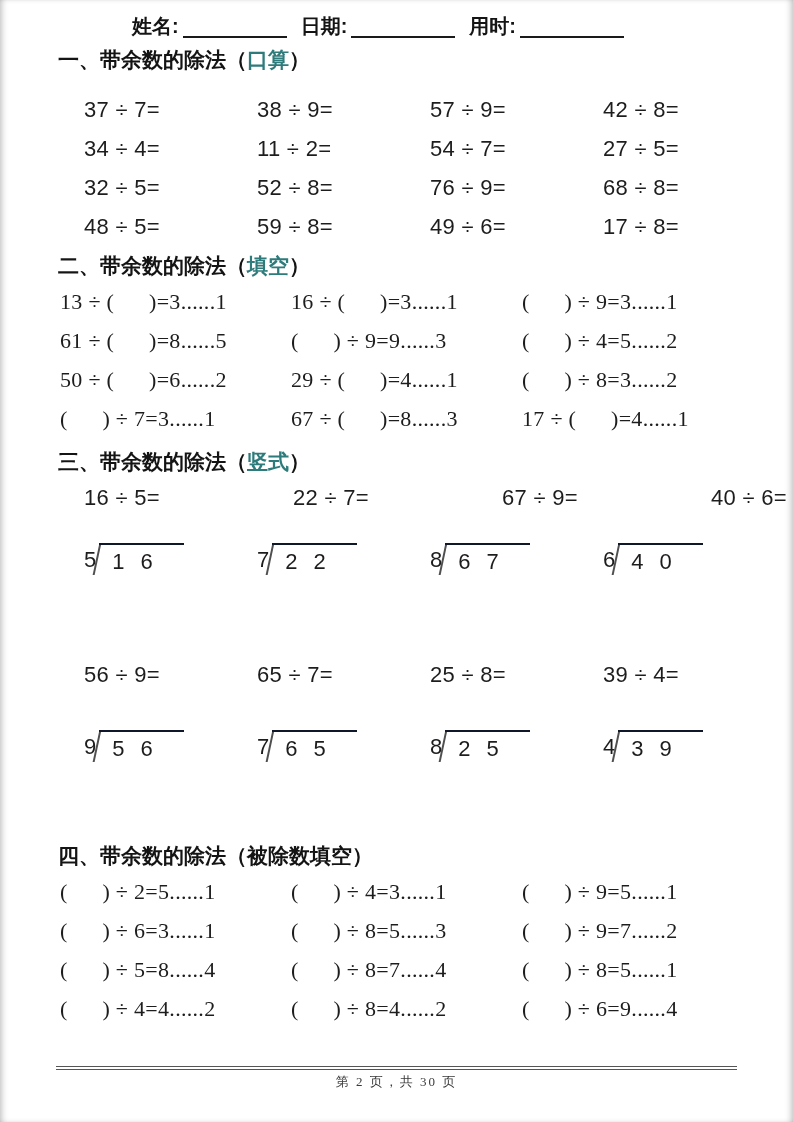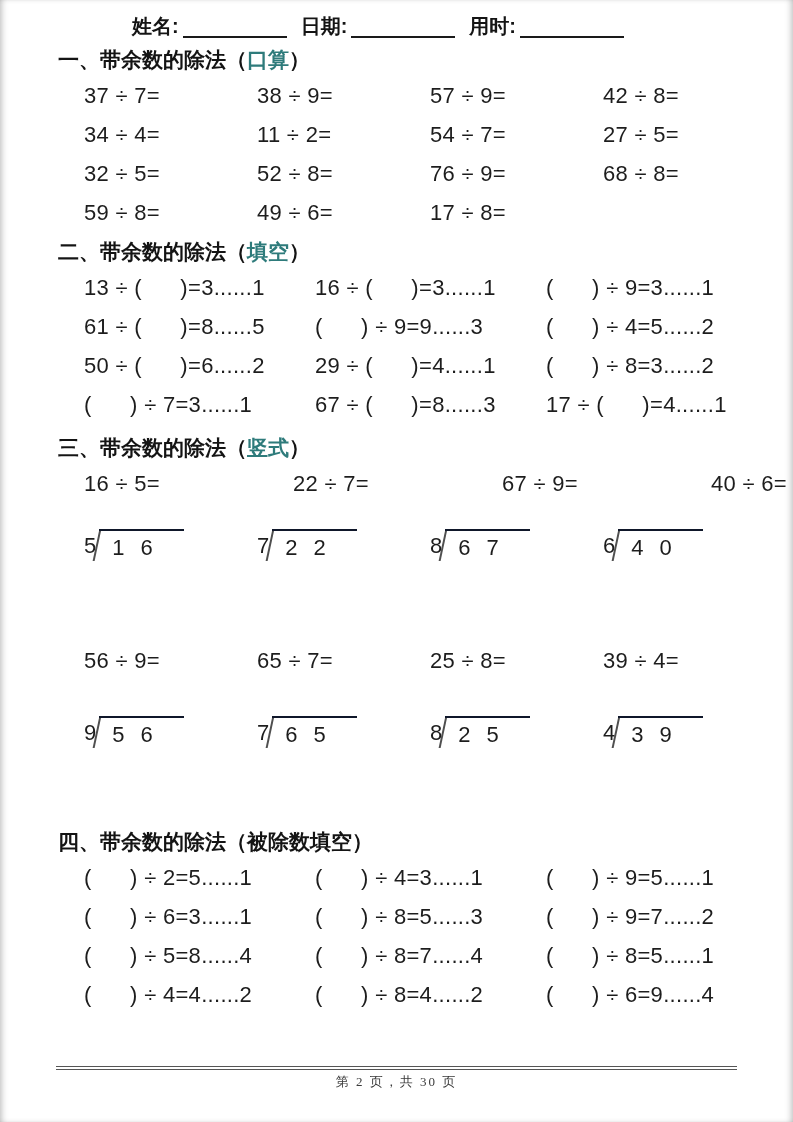--- a/index.html
+++ b/index.html
@@ -22,25 +22,25 @@
   .meta-label { margin-right:4px; }
   .blank-line {
     display:inline-block; width:104px; height:20px;
     border-bottom:2px solid #1a1a1a; margin-right:14px;
   }
   .sec-heading {
     margin:8px 0 0 58px; font-size:21px; font-weight:700; color:#141414; line-height:28px;
   }
   .teal { color:#2e7b7b; }
   .grid4 { display:grid; grid-template-columns:repeat(4,173px); margin-left:84px; }
-  .grid3 { display:grid; grid-template-columns:repeat(3,231px); margin-left:84px; }
+  .grid3 { display:grid; grid-template-columns:repeat(3,231px); margin-left:60px;font-family:Liberation Serif, serif; }
   .cell  { height:39px; display:flex; align-items:center; }
   .eq    { font-size:22px; color:#1d1d1d; white-space:pre; letter-spacing:0.3px; }
   .fill  { font-size:22px; color:#1d1d1d; white-space:pre; letter-spacing:0.3px; }
-  #s1-grid { margin-top:2px; }
+  #s1-grid { margin-top:16px; }
   #s2-heading { margin-top:6px; }
   #s2-grid { margin-top:2px; }
   #s3-heading { margin-top:10px; }
   #s3-eq-row1 { margin-top:2px;gap:36px; }
   .bracket-row { margin-top:26px; display:grid; grid-template-columns:repeat(4,173px); margin-left:84px; }
   #s3-eq-row2 { margin-top:76px; }
   #s3-bracket-row2 { margin-top:36px; }
   #s4-heading { margin-top:76px; }
   #s4-grid { margin-top:2px;text-align:center; }
   .ldiv { display:inline-flex; align-items:flex-start; }
@@ -112,20 +112,23 @@
     <div class="cell">
         <span class="eq">52 ÷ 8=</span>
       </div>
     <div class="cell">
         <span class="eq">76 ÷ 9=</span>
       </div>
     <div class="cell">
         <span class="eq">68 ÷ 8=</span>
       </div>
     <div class="cell">
+        <span class="eq">48 ÷ 5=</span>
+      </div>
+    <div class="cell">
         <span class="eq">59 ÷ 8=</span>
       </div>
     <div class="cell">
         <span class="eq">49 ÷ 6=</span>
       </div>
     <div class="cell">
         <span class="eq">17 ÷ 8=</span>
       </div>
   </div>
 

